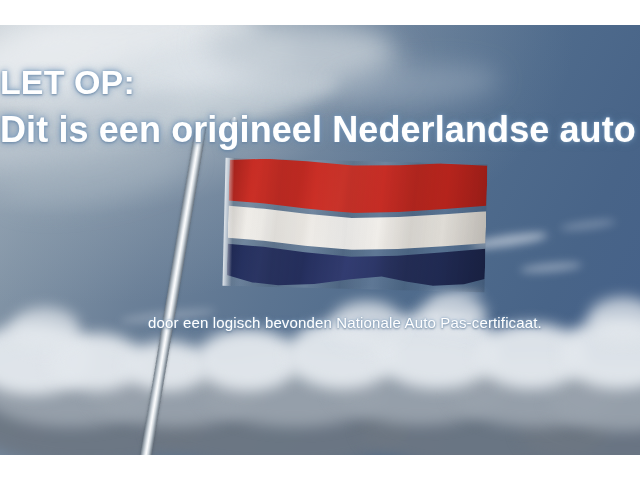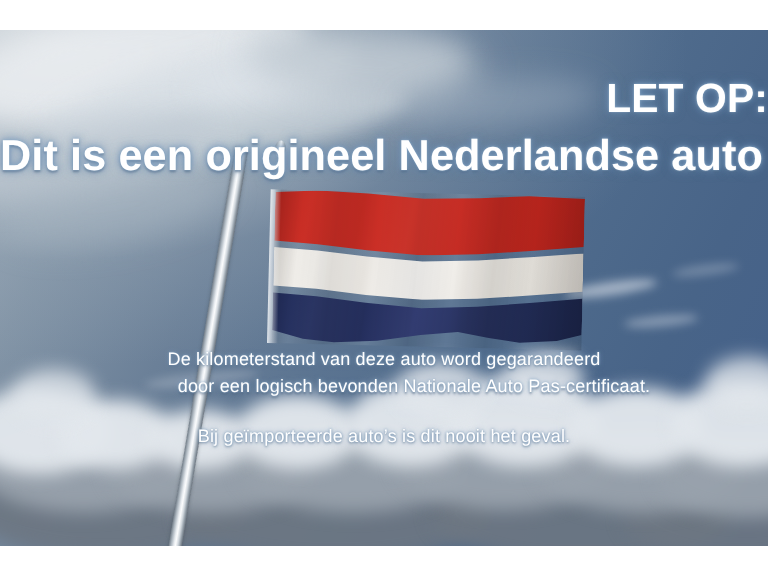--- a/index.html
+++ b/index.html
@@ -230,21 +230,21 @@
   
   #text-layer {
     position: absolute;
     inset: 0;
     z-index: 40;
     pointer-events: none;
   }
   .txt {
     position: absolute;
     color: #ffffff;
-    text-align: right;
+    text-align: left;
     white-space: nowrap;
     font-weight: 600;
     letter-spacing: 0.1px;
     text-shadow:
       0 0 2px rgba(150,178,205,0.95),
       0 0 5px rgba(120,155,190,0.85),
       0 0 9px rgba(96,132,172,0.65),
       0 1px 2px rgba(40,60,85,0.55);
   }
   #headline-1 {
@@ -335,23 +335,21 @@
       <div class="band" id="band-white"></div>
       <div class="band" id="band-blue"></div>
       <div id="flag-ripple"></div>
       <div id="flag-hoist"></div>
     </div>
 
     <div id="text-layer">
       <div class="txt" id="headline-1">LET OP:</div>
       <div class="txt" id="headline-2">Dit is een origineel Nederlandse auto</div>
 
-      <div class="body-line" id="body-1">De kilometerstand van deze auto word gegarandeerd</div>
       <div class="body-line" id="body-2">door een logisch bevonden Nationale Auto Pas-certificaat.</div>
-      <div class="body-line" id="body-3">Bij geïmporteerde auto’s is dit nooit het geval.</div>
     </div>
 
   </div>
 
   <div class="letterbox" id="bar-top"></div>
   <div class="letterbox" id="bar-bottom"></div>
 
 </div>
 
 </body></html>

